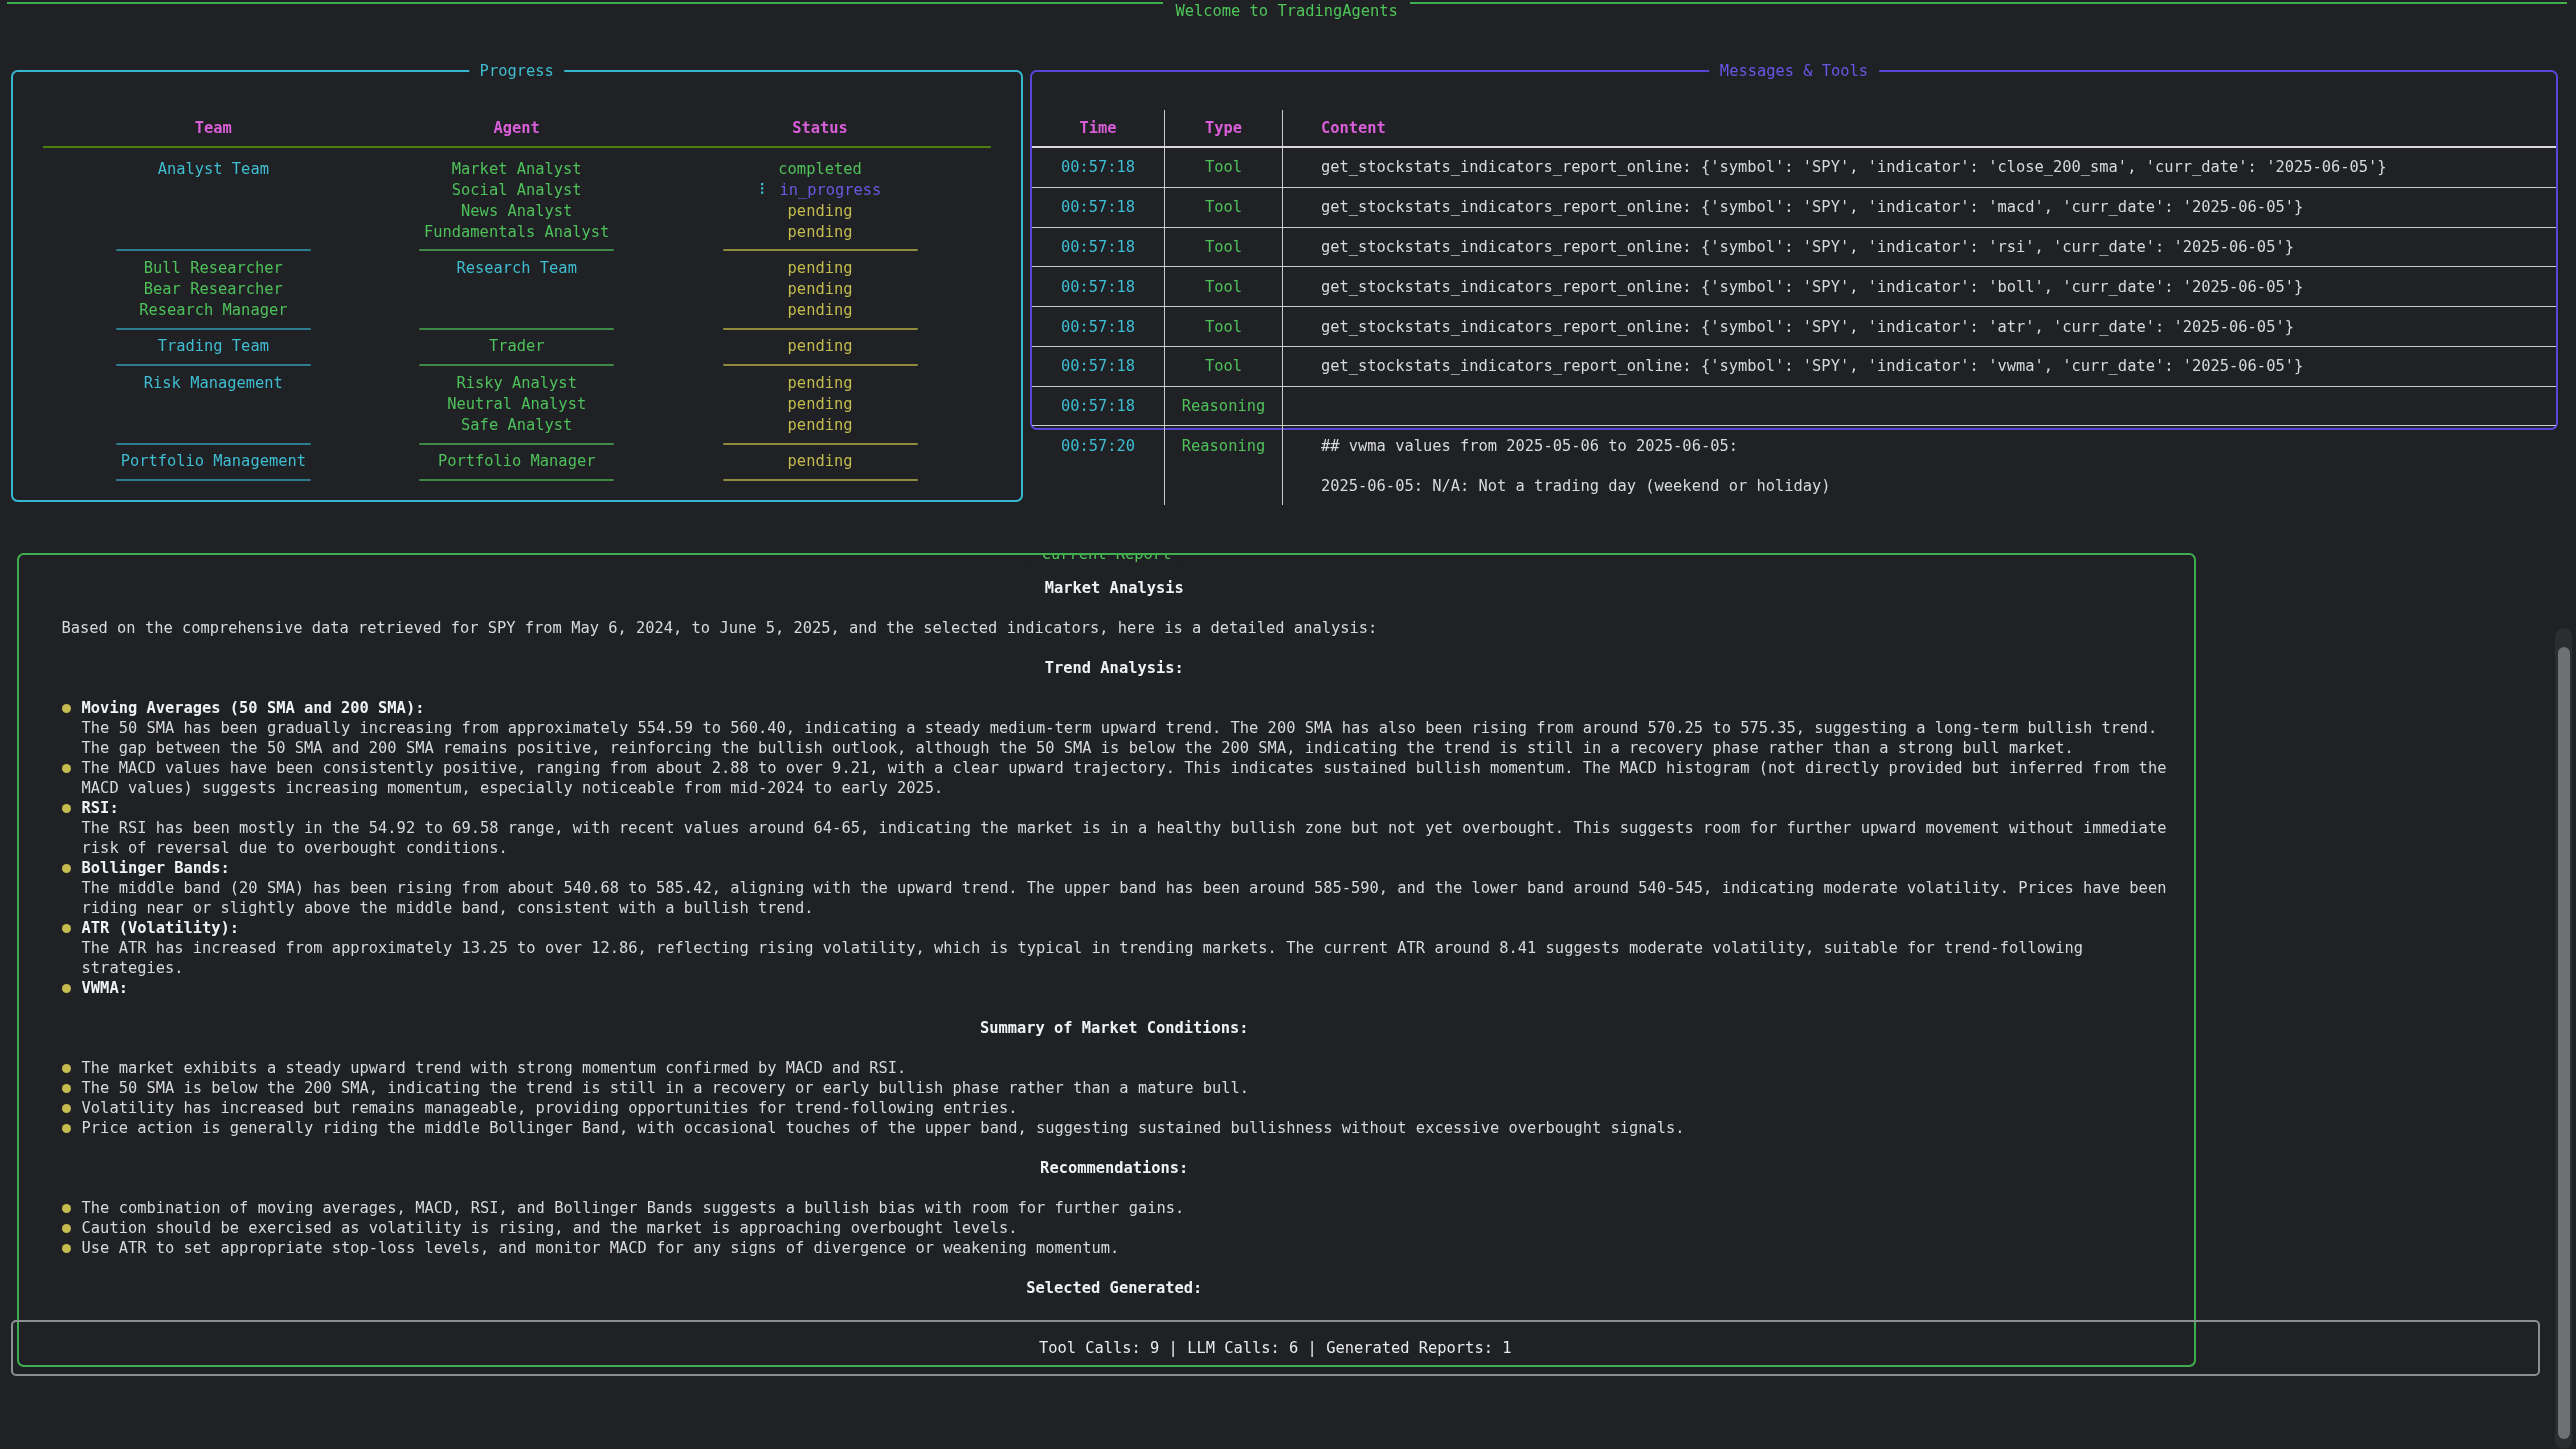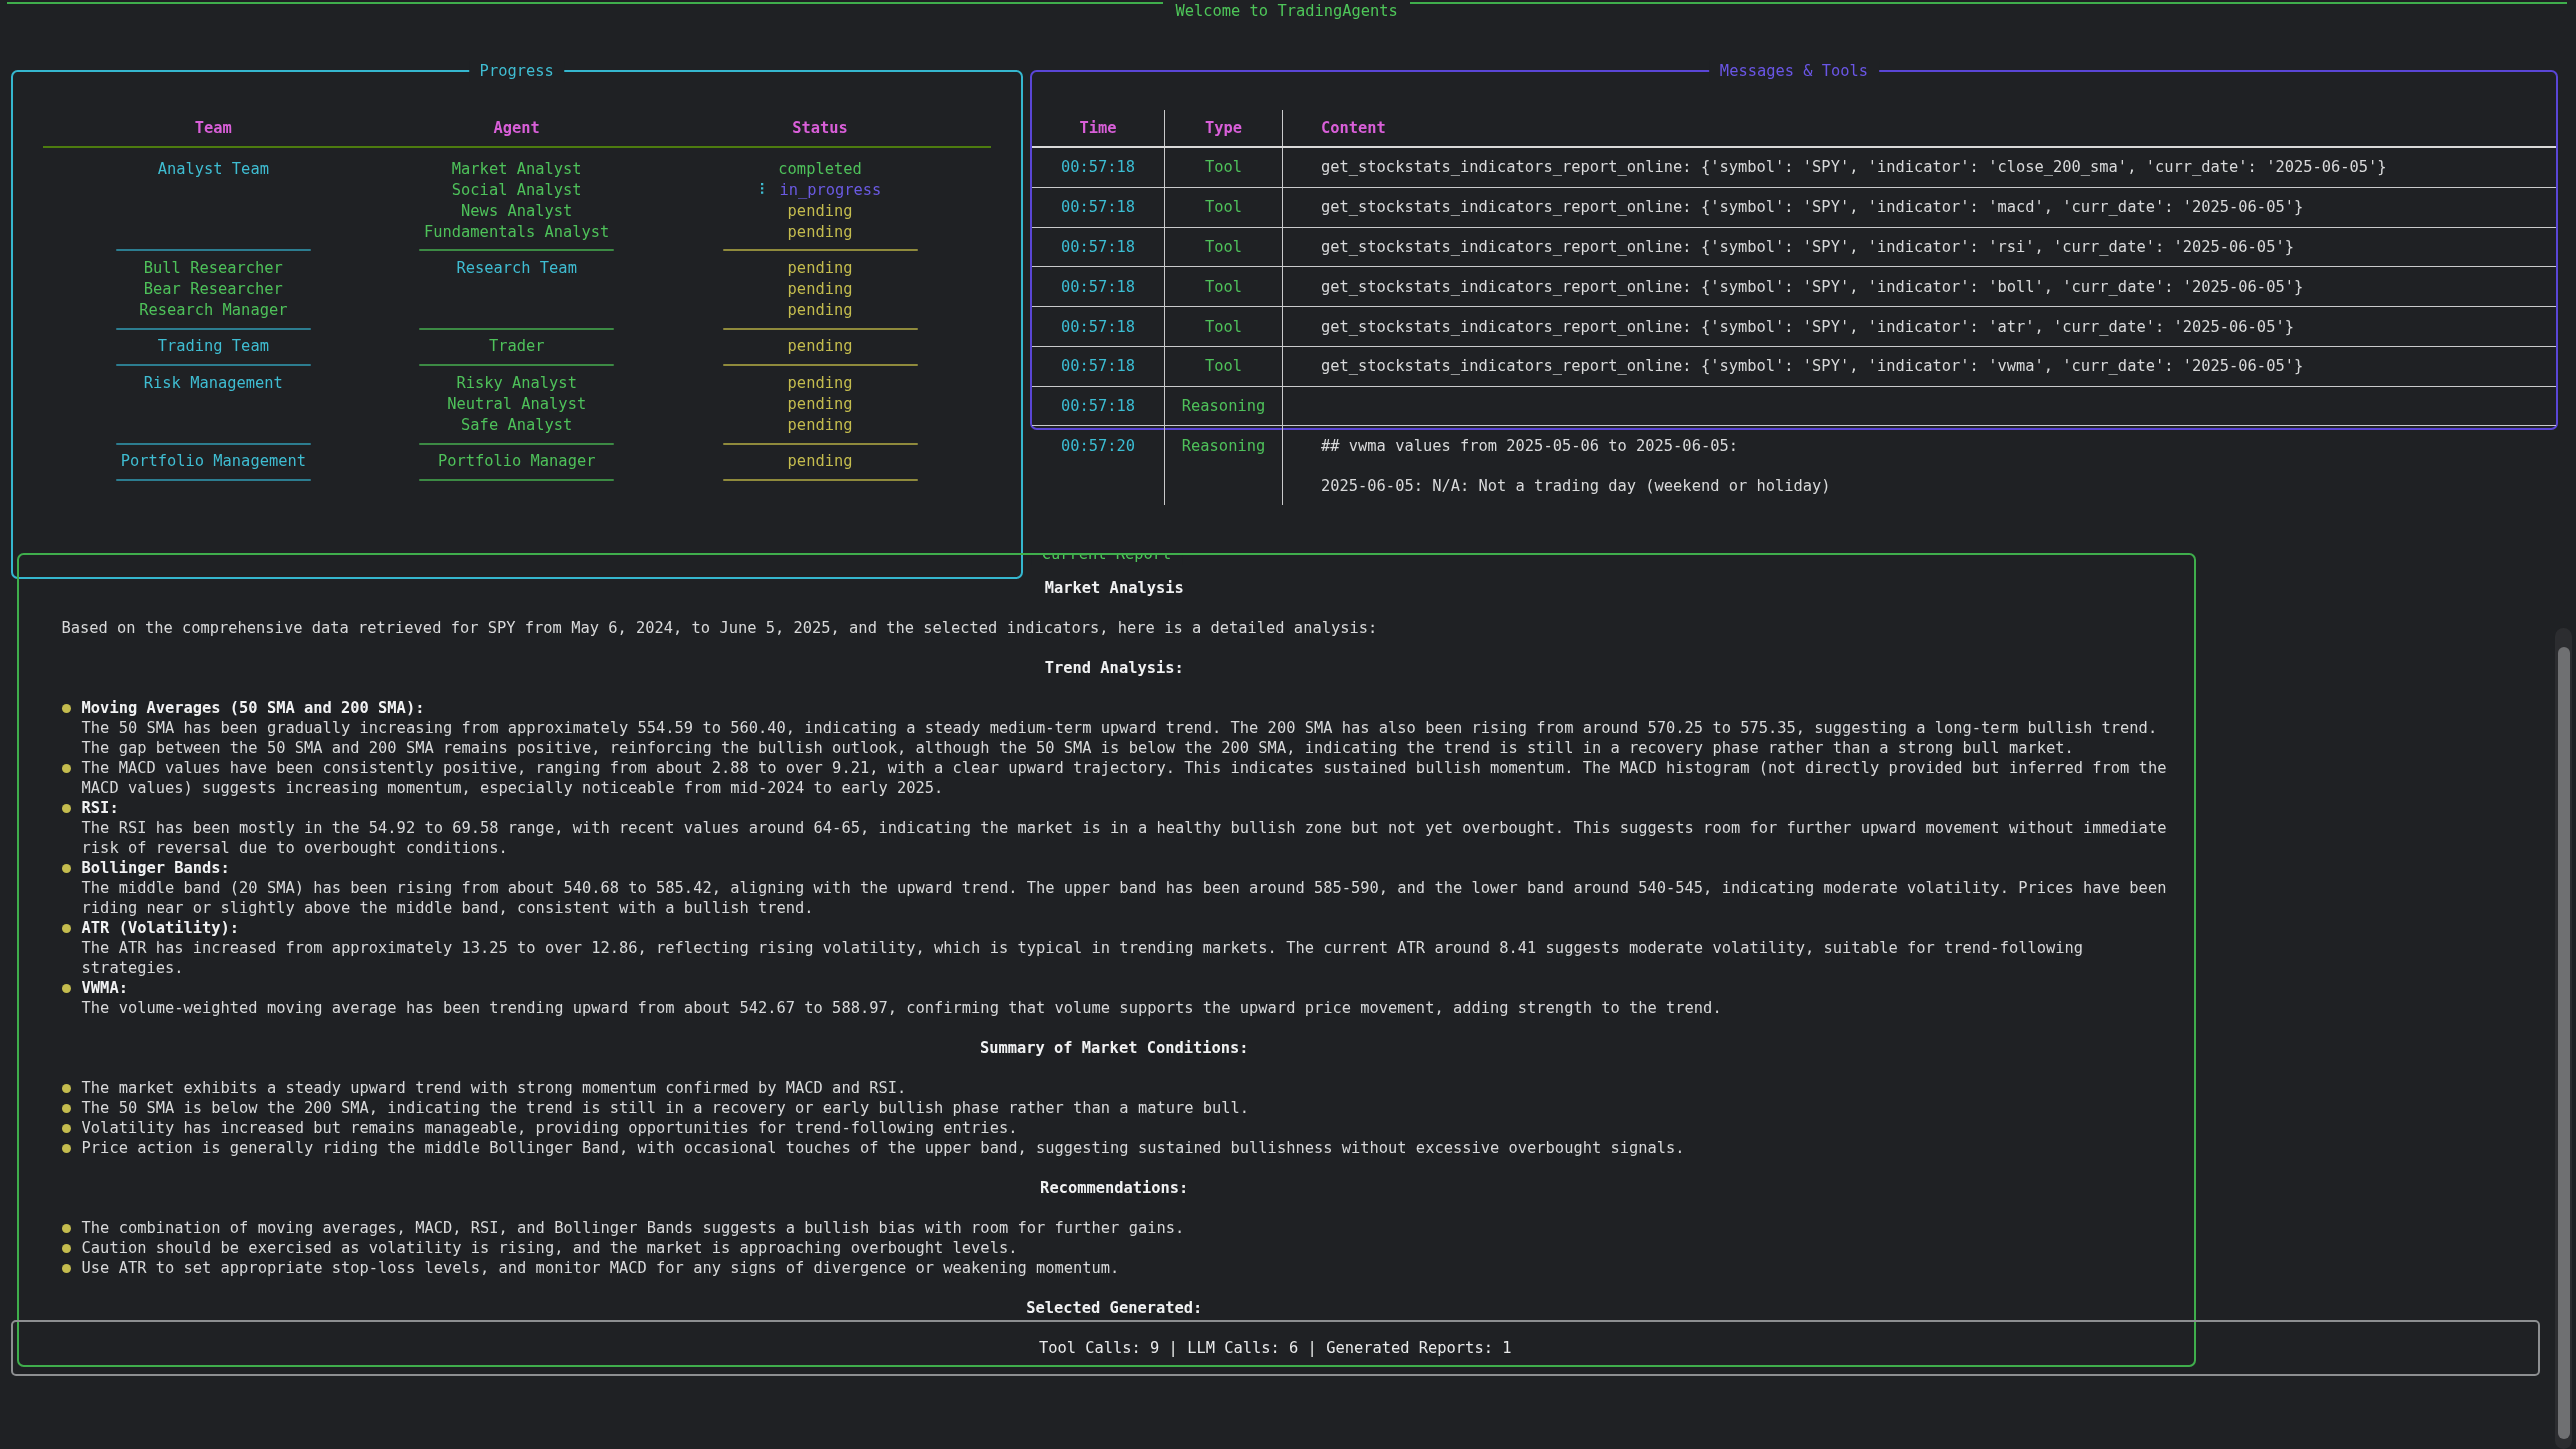--- a/index.html
+++ b/index.html
@@ -16,21 +16,21 @@
   .welcome { position: absolute; left: 6.7px; right: 9.4px; top: 2px; height: 24px;
              display: flex; gap: 12px; }
   .hrule { flex: 1; height: 0; border-top: 2px solid #3fae4c; }
   .welcome-text { color: #4ec659; white-space: nowrap; }
 
   
   .panel { position: absolute; border: 2px solid; border-radius: 6.7px; }
   .panel-title { position: absolute; top: -11.4px; left: 50%; transform: translateX(-50%);
                  background: #1f2124; padding: 0 10.7px; line-height: 21.5px; white-space: nowrap; }
 
-  .panel-progress { left: 10.7px; top: 70px; width: 1012px; height: 509px; border-color: #35b7cf; }
+  .panel-progress { left: 10.7px; top: 70px; width: 1012px; height: 432px; border-color: #35b7cf; }
   .panel-progress .panel-title { color: #3fbdd2; }
   .panel-messages { left: 1030px; top: 70px; width: 1528px; height: 360px; border-color: #5a46d6; }
   .panel-messages .panel-title { color: #6a56e6; }
   .panel-report { left: 17px; top: 553px; width: 2179px; height: 814px; border-color: #3fae4c; overflow: hidden; padding-left: 13px; }
   .panel-report .panel-title { color: #4ec659; }
 
   
   .ptable { margin: 38px 30px 0; }
   .pgrid { display: grid; grid-template-columns: 36fr 28fr 36fr; }
   .phead { border-bottom: 2px solid #4d7c0f; }
@@ -298,21 +298,20 @@
         <i class="rdot"></i>
         <div class="rbt">
             <div class="rbtitle">ATR (Volatility):</div>
             <div class="rbbody">The ATR has increased from approximately 13.25 to over 12.86, reflecting rising volatility, which is typical in trending markets. The current ATR around 8.41 suggests moderate volatility, suitable for trend-following strategies.</div>
           </div>
       </div>
       <div class="rb">
         <i class="rdot"></i>
         <div class="rbt">
             <div class="rbtitle">VWMA:</div>
-            <div class="rbbody">The volume-weighted moving average has been trending upward from about 542.67 to 588.97, confirming that volume supports the upward price movement, adding strength to the trend.</div>
           </div>
       </div>
     </div>
 
     <div class="rh">Summary of Market Conditions:</div>
     <div class="rlist">
       <div class="rb">
         <i class="rdot"></i>
         <div class="rbt rbbody">The market exhibits a steady upward trend with strong momentum confirmed by MACD and RSI.</div>
       </div>

